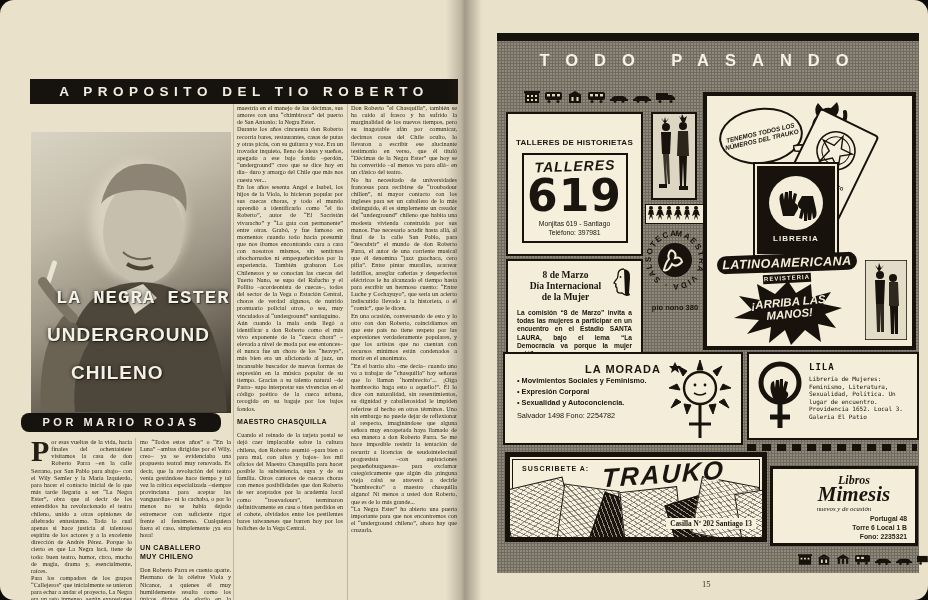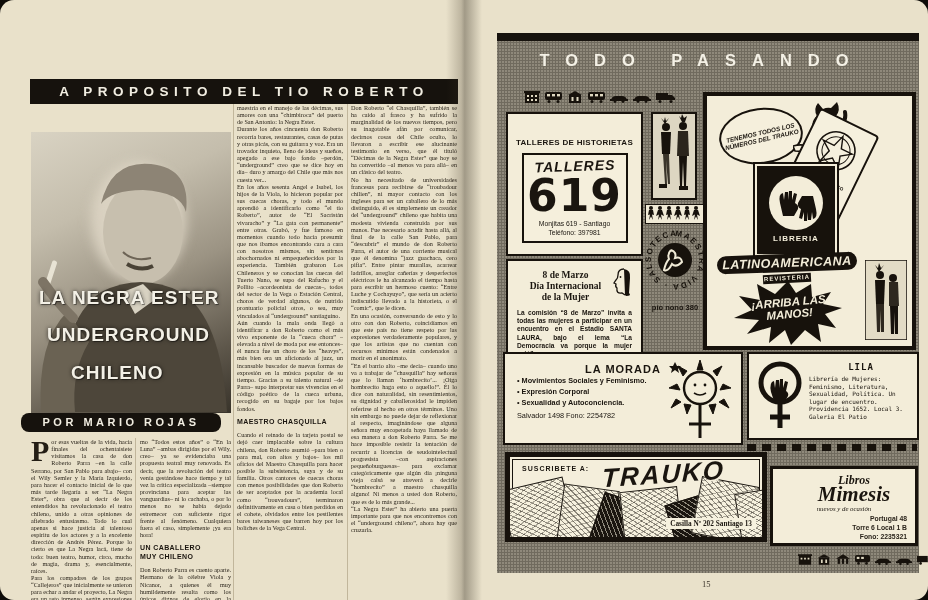--- a/index.html
+++ b/index.html
@@ -37,21 +37,21 @@
   .tag{position:absolute;background:#f5f0dd;border:2px solid #17120c;border-radius:4px;transform:rotate(26deg);transform-origin:50% 0;text-align:center;}
   .tag-lines{font-size:4.6px;line-height:5.6px;font-weight:bold;white-space:pre-line;transform:rotate(-2deg);}
   .booklogo{position:absolute;background:#17120c;border:2px solid #17120c;box-shadow:inset 0 0 0 2px #f3edd9;display:flex;flex-direction:column;align-items:center;}
   .booklogo .lib{color:#f3edd9;font-weight:bold;font-size:8px;letter-spacing:1px;margin-top:1px;}
   .latino{position:absolute;background:#17120c;color:#f3edd9;font-weight:900;font-style:italic;font-size:12.5px;letter-spacing:.5px;text-align:center;line-height:18px;border-radius:9px;transform:rotate(-2deg);}
   .revist{position:absolute;background:#17120c;color:#f3edd9;font-weight:bold;font-size:6px;letter-spacing:1px;text-align:center;line-height:9px;transform:rotate(-3deg);}
   .bursttext{position:absolute;color:#f3edd9;font-weight:900;font-style:italic;font-size:11.5px;line-height:12px;text-align:center;transform:rotate(-5deg);white-space:pre-line;}
   .morada-title{font-weight:bold;font-size:11px;letter-spacing:1px;text-align:center;margin-top:9px;}
   .morada-body{font-weight:bold;font-size:7.3px;line-height:12px;padding:4px 0 0 12px;}
   .morada-addr{font-weight:normal;font-size:7.3px;padding:3px 0 0 12px;}
-  .lila-title{font-family:"DejaVu Sans Mono",monospace;font-weight:bold;font-size:9px;letter-spacing:1px;text-align:center;}
+  .lila-title{font-family:"DejaVu Sans Mono",monospace;font-weight:bold;font-size:9px;letter-spacing:1px;}
   .lila-body{font-family:"DejaVu Sans Mono",monospace;font-size:6px;line-height:7.6px;white-space:pre-line;}
   .trauko-card{position:absolute;background:#f4eedb;border:5px solid #17120c;box-shadow:inset 0 0 0 2px #f4eedb,inset 0 0 0 3px #17120c;box-sizing:border-box;overflow:hidden;}
   .suscribete{position:absolute;font-weight:bold;font-size:7px;letter-spacing:1px;}
   .trauko-logo{position:absolute;font-weight:900;font-style:italic;font-size:26px;letter-spacing:2px;transform:rotate(-4deg) skewX(-6deg);text-shadow:1.5px 1.5px 0 #f4eedb,-1.5px -1.5px 0 #f4eedb,2px -1px 0 #f4eedb;}
   .scrap{position:absolute;background:#f6f1de;border:1px solid #1a150f;background-image:repeating-linear-gradient(37deg,rgba(40,35,28,.5) 0 1px,transparent 1px 4px),repeating-linear-gradient(-24deg,rgba(40,35,28,.35) 0 1px,transparent 1px 5px);}
   .scrap.dark{background:#1a150f;background-image:repeating-linear-gradient(50deg,rgba(240,234,214,.55) 0 1px,transparent 1px 4px);}
   .casilla{position:absolute;background:#f6f1de;font-family:"Liberation Serif",serif;font-weight:bold;font-size:7.3px;padding:1px 4px;}
   .mimesis-logo{font-family:"Liberation Serif",serif;font-style:italic;text-align:center;line-height:1;}
   .mimesis-tag{font-family:"Liberation Serif",serif;font-style:italic;font-size:6.8px;text-align:center;}
   .mimesis-addr{font-size:6.8px;line-height:9px;text-align:right;white-space:pre-line;padding-right:8px;font-weight:bold;color:#2a241b;}
@@ -73,21 +73,21 @@
         <ellipse cx="112" cy="100" rx="40" ry="52" fill="#c7bfae"></ellipse>
         <path d="M70,72 Q80,28 120,32 Q160,36 155,80 Q150,60 112,58 Q80,58 70,72Z" fill="#8d8475"></path>
         <path d="M92,120 q10,10 28,6" stroke="#6d6456" stroke-width="2" fill="none"></path>
         <path d="M96,132 q14,8 26,2" stroke="#4a4336" stroke-width="4" fill="none"></path>
         <path d="M30,280 Q28,190 70,160 Q110,140 150,160 Q190,185 196,280 Z" fill="#4d463a"></path>
         <path d="M92,160 L112,152 L126,166 L104,182 Z" fill="#d8d2c2"></path>
         <path d="M10,280 Q6,210 36,180 L58,210 Q40,240 44,280 Z" fill="#6a6253"></path>
         <rect x="18" y="128" width="5" height="26" rx="2" fill="#e8e3d4" transform="rotate(18 20 140)"></rect>
         <path d="M12,150 q14,20 30,36" stroke="#7d7465" stroke-width="10" fill="none" stroke-linecap="round"></path>
       </svg>
-      <div class="ovl" style="left:8px;top:155px;">LA NEGRA ESTER</div>
+      <div class="ovl" style="left:25px;top:155px;font-family:Liberation Mono, monospace;">LA NEGRA ESTER</div>
       <div class="ovl" style="left:16px;top:192px;">UNDERGROUND</div>
       <div class="ovl" style="left:40px;top:230px;">CHILENO</div>
     </div>
 
     <div class="abs banner byline-banner">POR MARIO ROJAS</div>
 
     <div class="abs colrule" style="left:135px;top:390px;height:196px;"></div>
     <div class="abs colrule" style="left:233px;top:56px;height:532px;"></div>
     <div class="abs colrule" style="left:347px;top:56px;height:532px;"></div>
 

